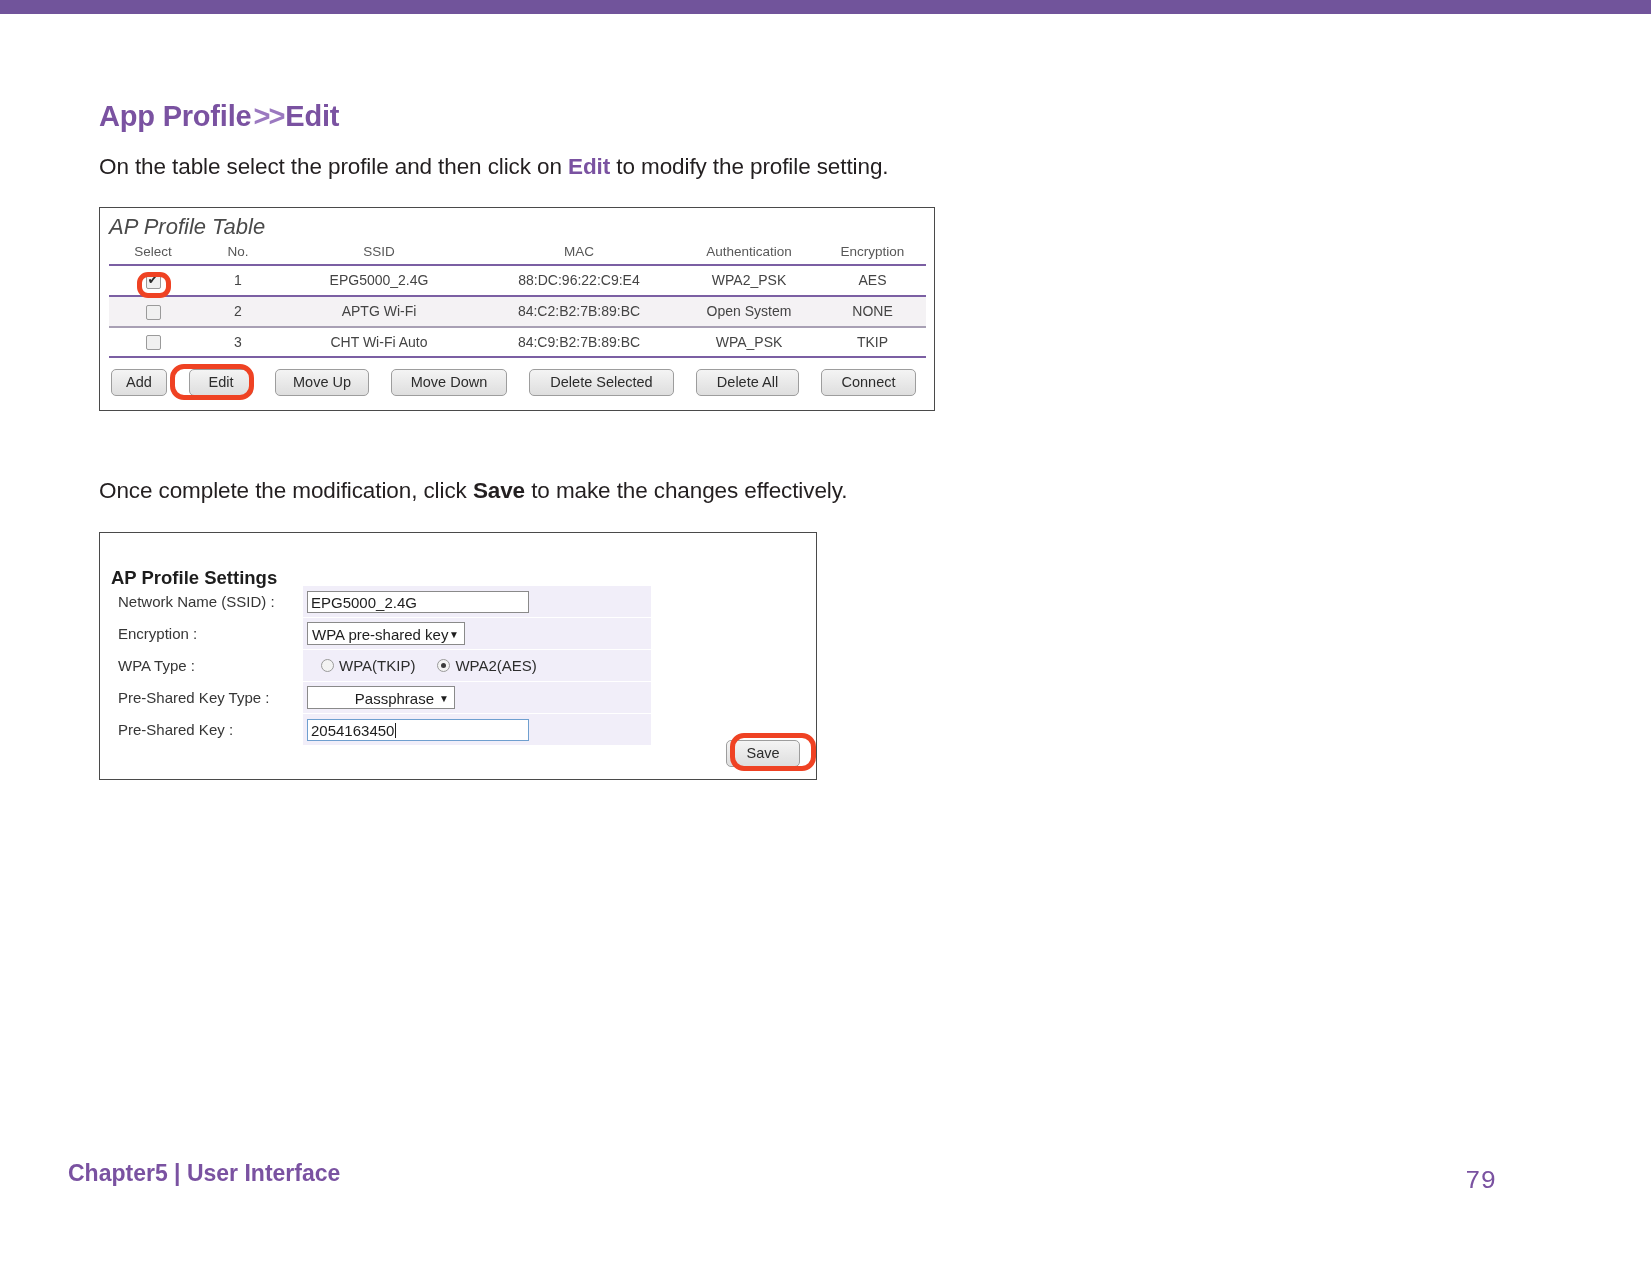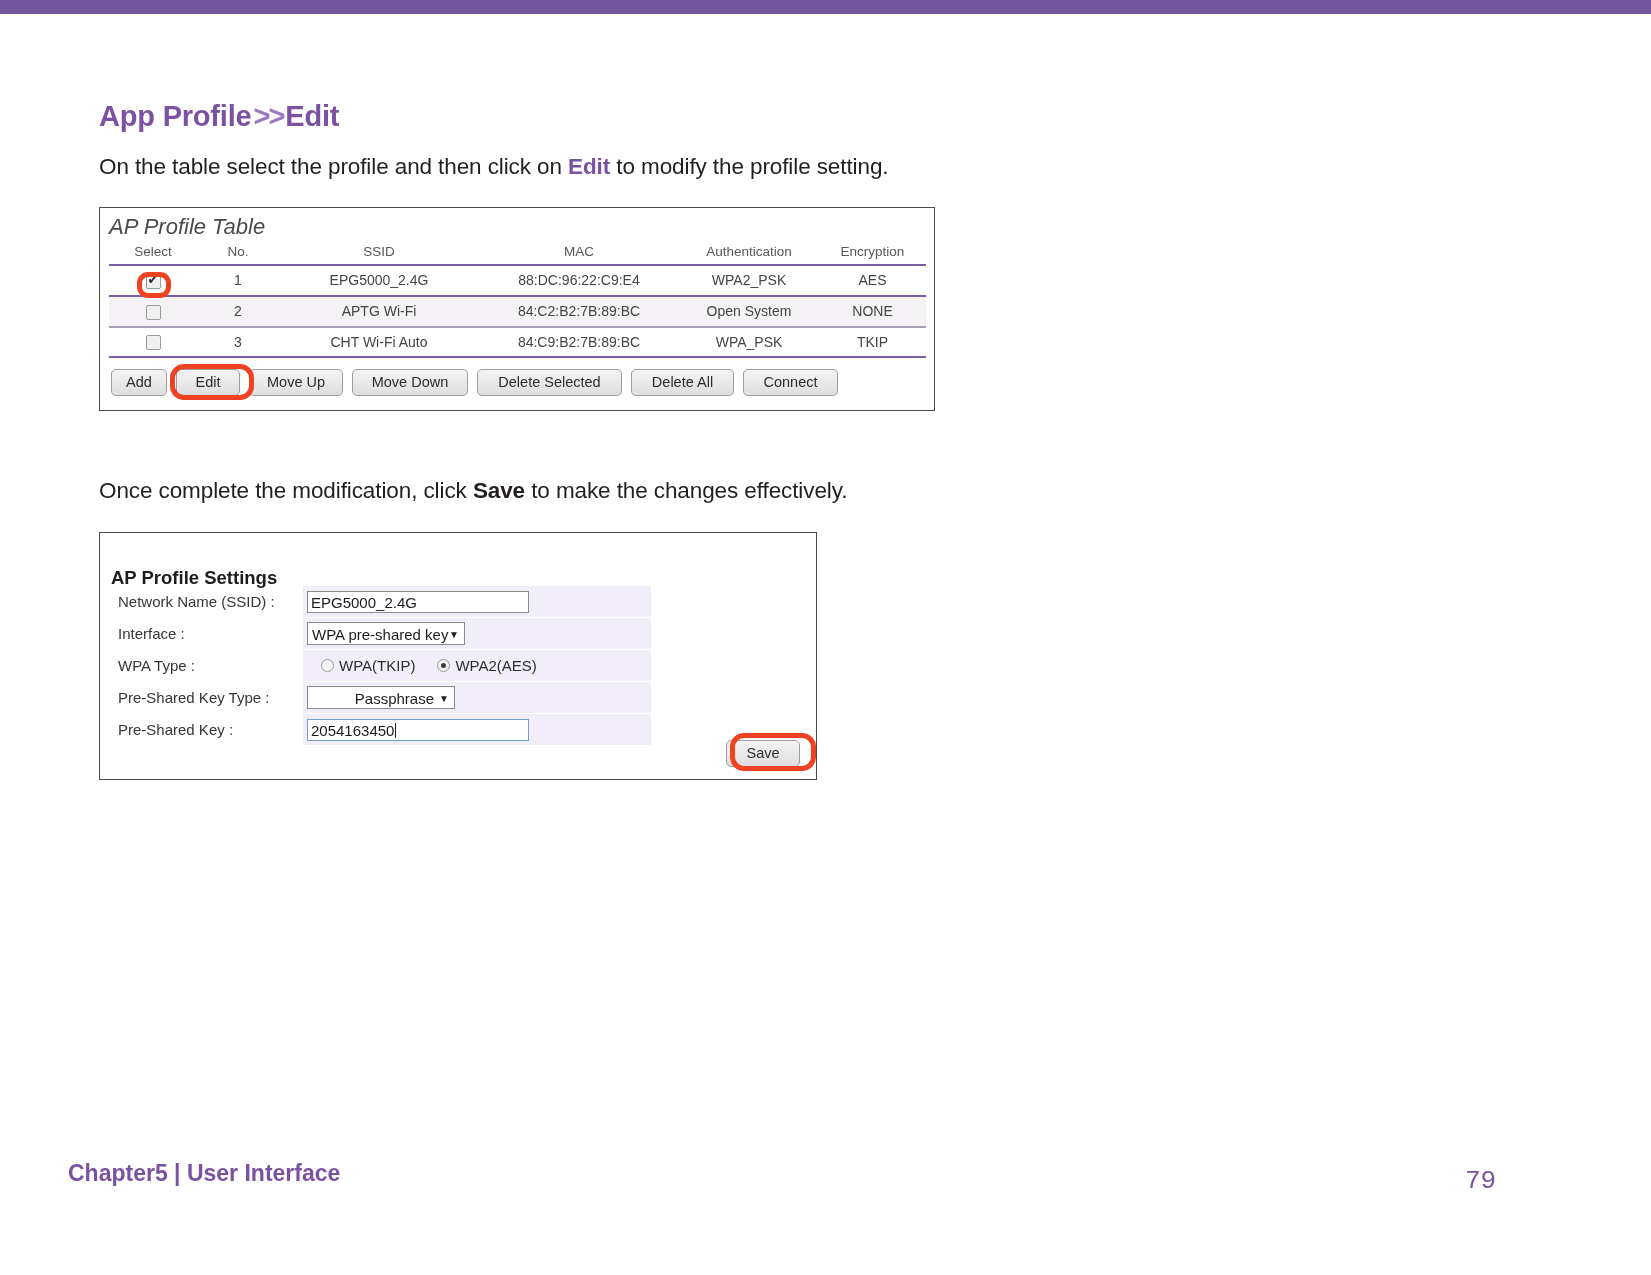--- a/index.html
+++ b/index.html
@@ -143,21 +143,21 @@
     font-size: 13px;
     line-height: 15px;
     color: #2b2b2b;
   }
 
   .btn-row {
     position: absolute;
     left: 11px;
     top: 161px;
     display: flex;
-    gap: 9px;
+    gap: 22px;
   }
   .ui-btn {
     background: linear-gradient(#f4f4f4, #dedede);
     border: 1px solid #9d9d9d;
     border-radius: 5px;
     font-size: 14.5px;
     color: #2c2c2c;
     padding: 4px 0 5px 0;
     text-align: center;
     font-family: "Liberation Sans", sans-serif;
@@ -432,21 +432,21 @@
     <div class="frm">
 
       <div class="frm-row">
         <div class="frm-label">Network Name (SSID) :</div>
         <div class="frm-field">
           <div class="txt-input">EPG5000_2.4G</div>
         </div>
       </div>
 
       <div class="frm-row">
-        <div class="frm-label">Interface :</div>
+        <div class="frm-label">Encryption :</div>
         <div class="frm-field">
           <div class="sel-input sel-enc">
             <span>WPA pre-shared key</span>
             <span class="arrow">▼</span>
           </div>
         </div>
       </div>
 
       <div class="frm-row">
         <div class="frm-label">WPA Type :</div>

